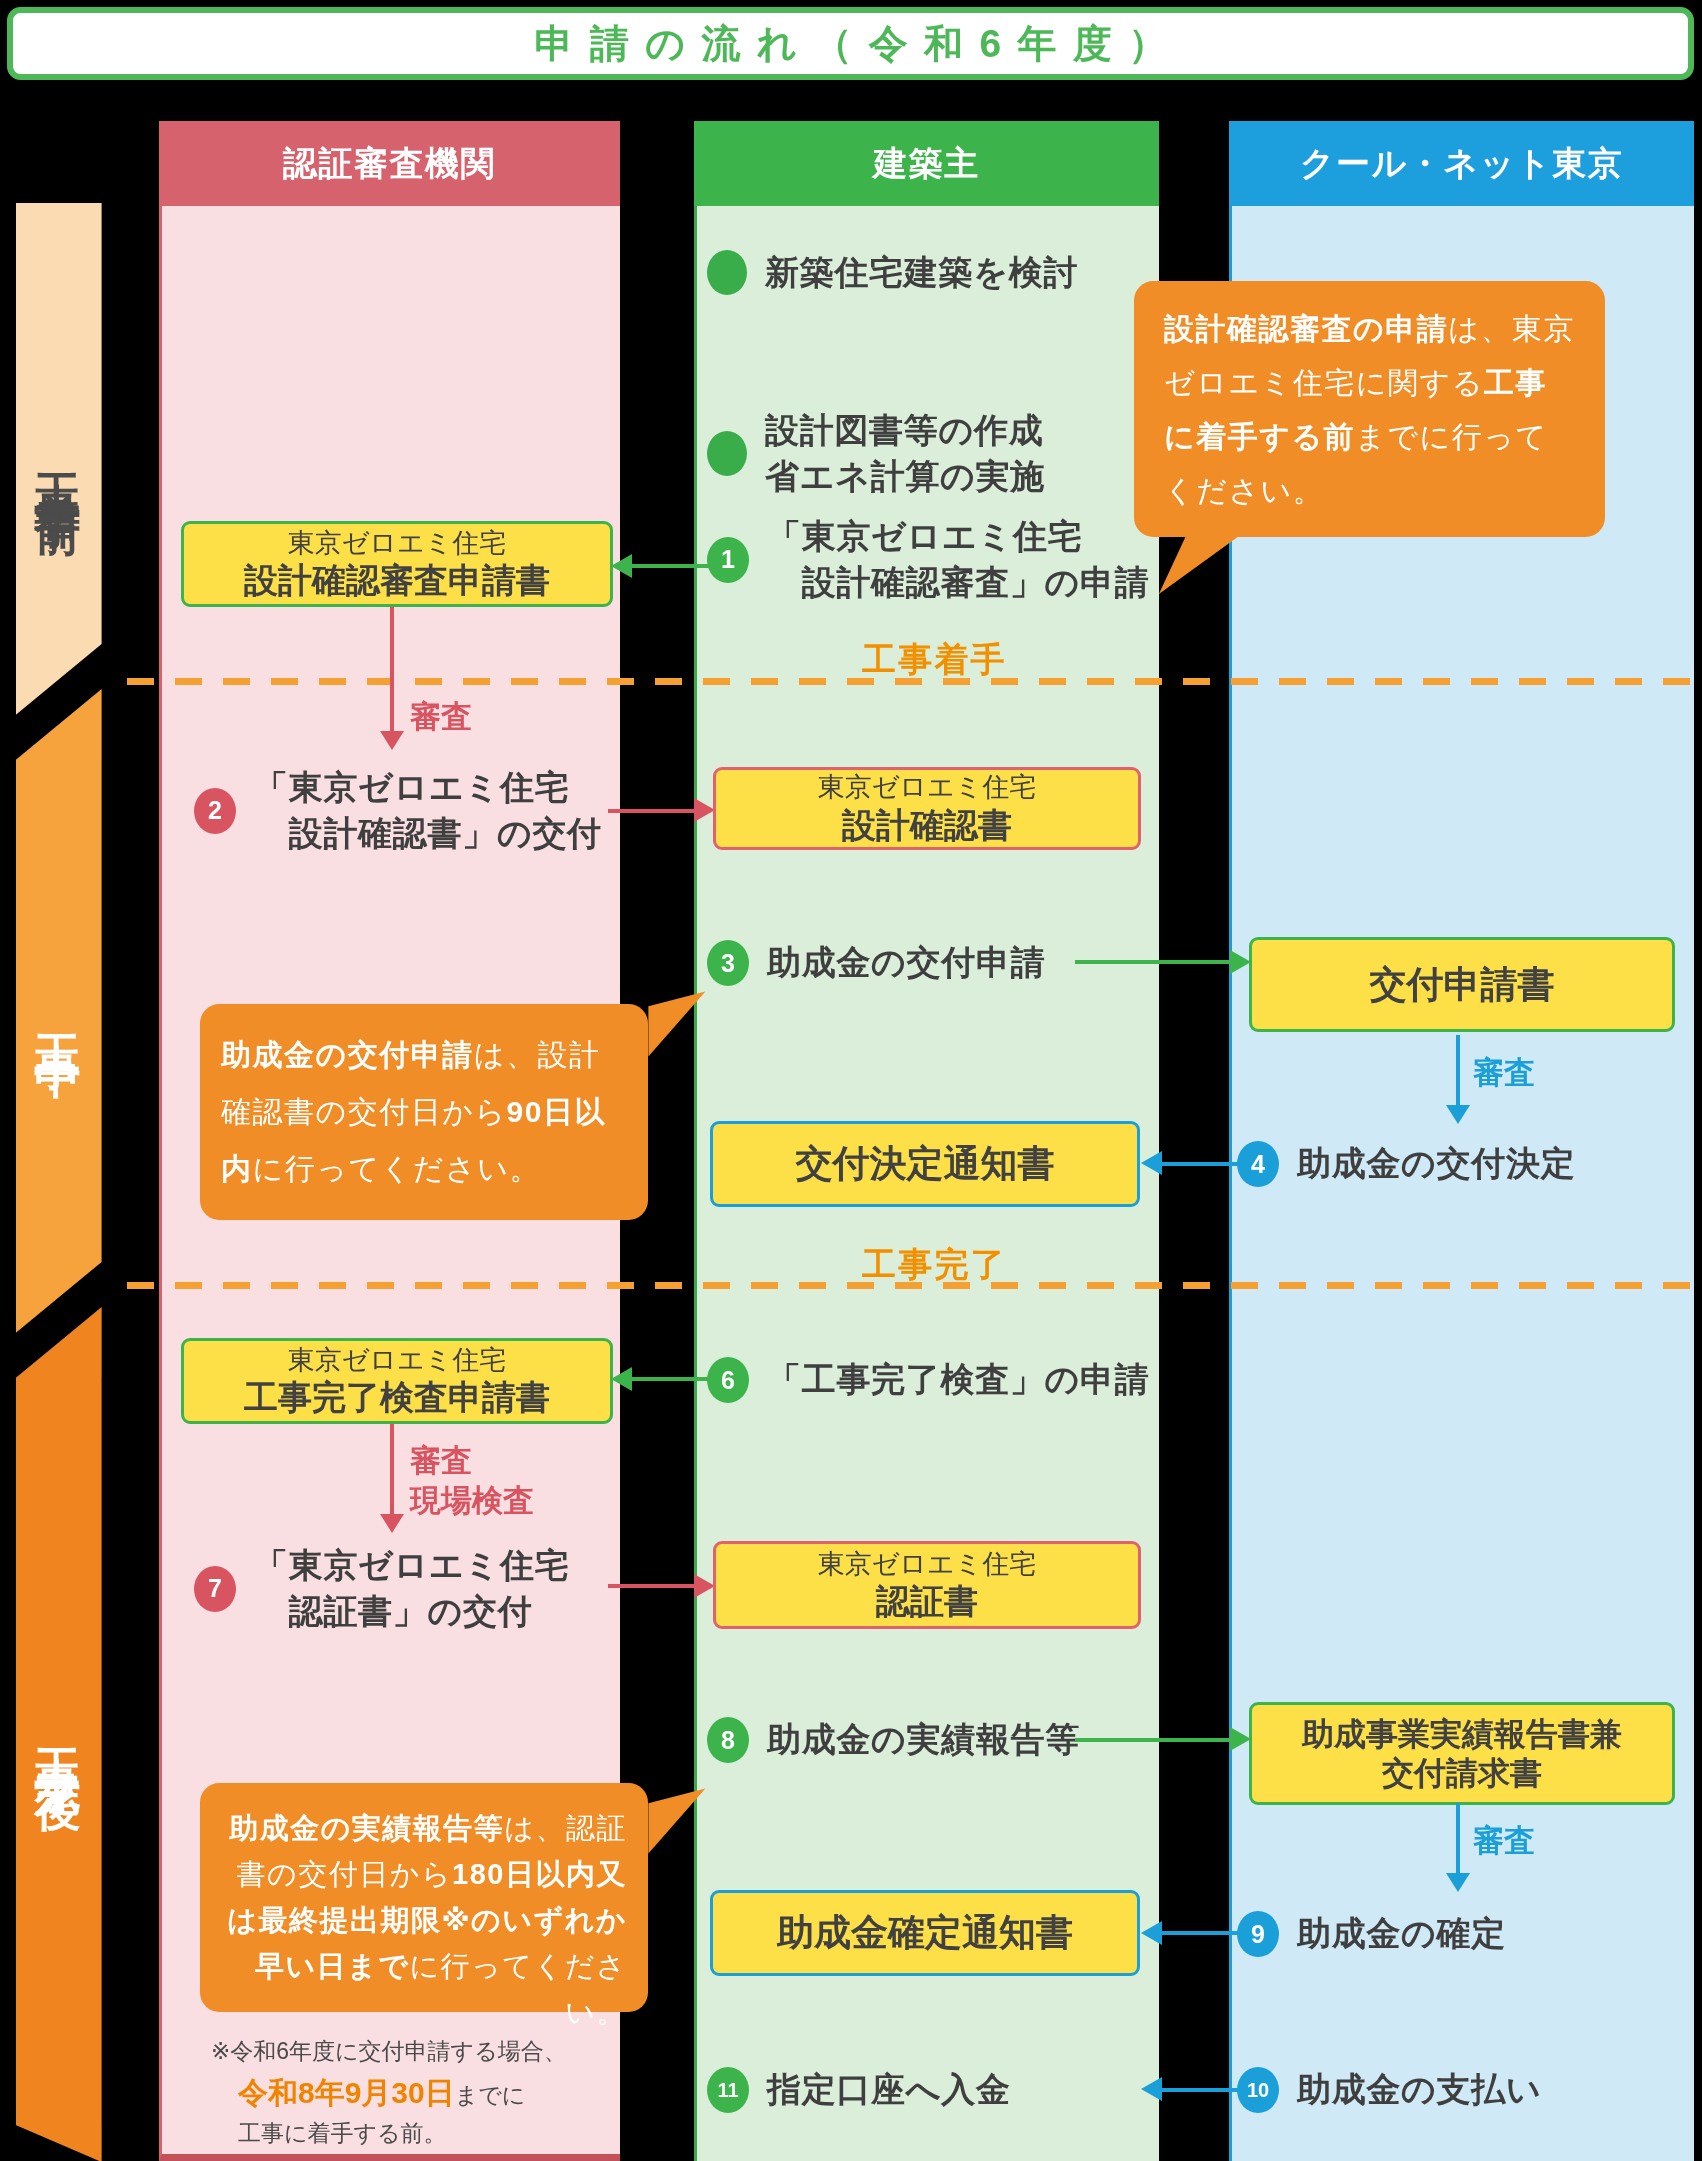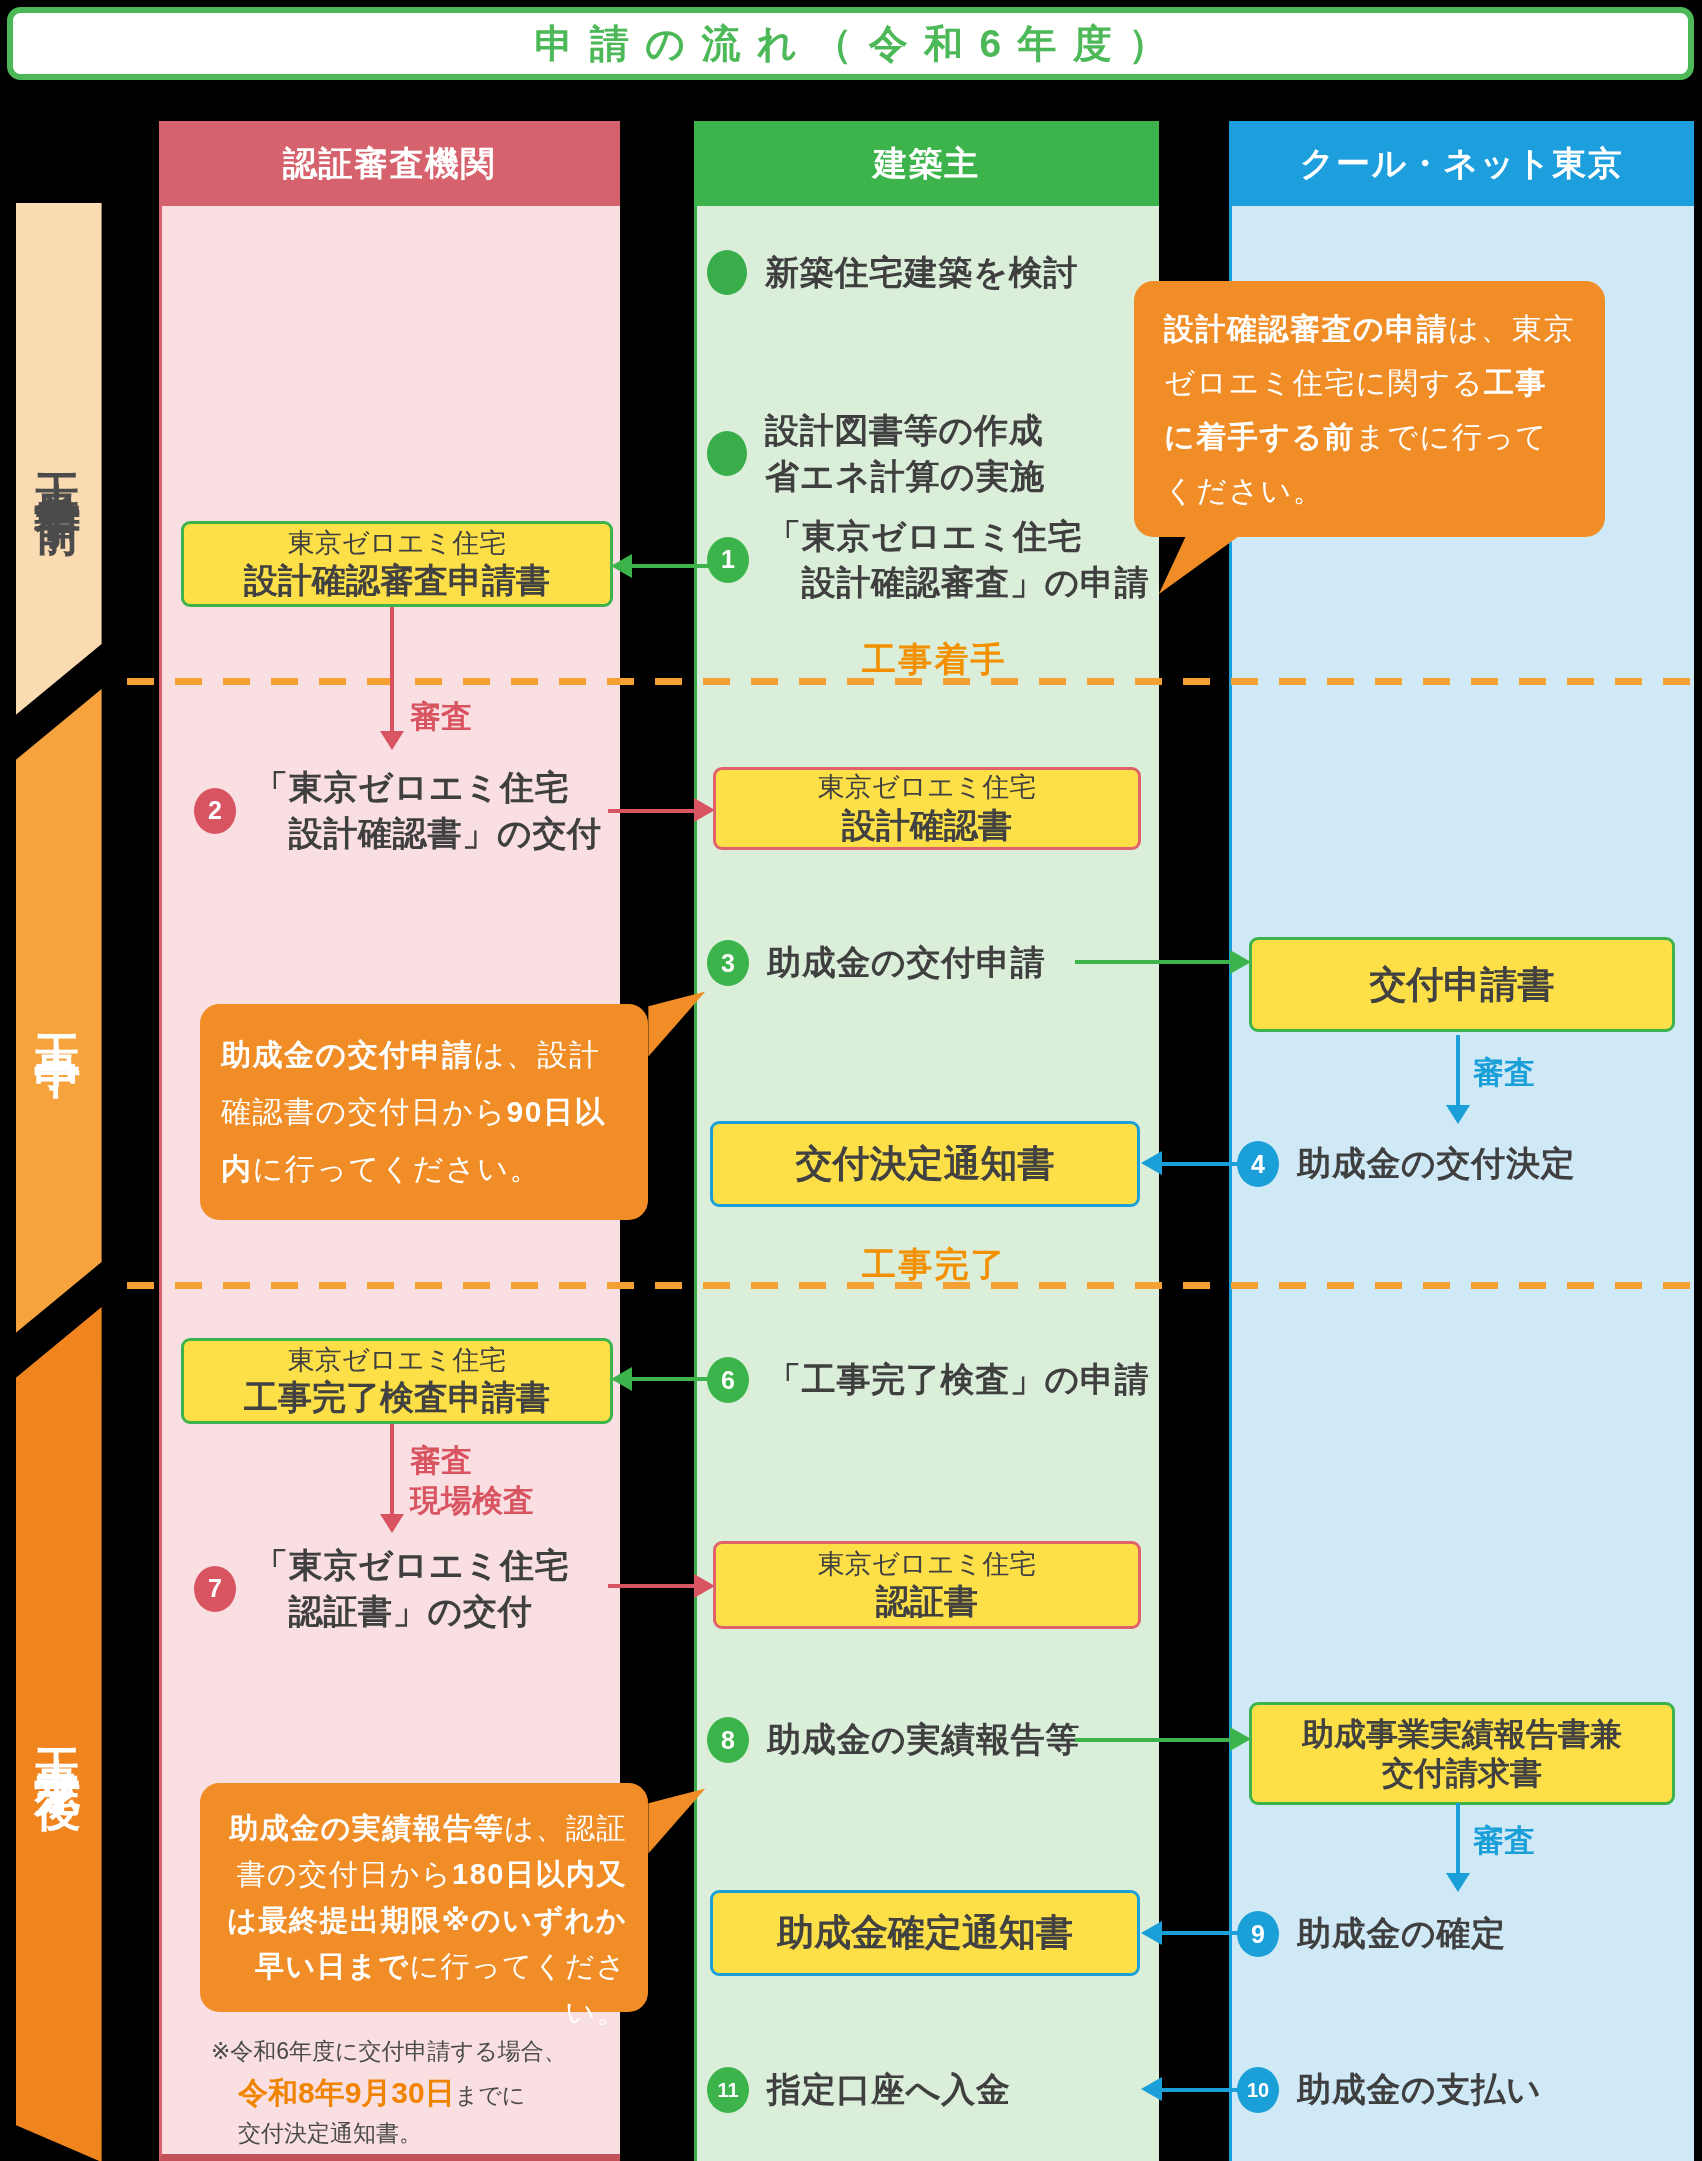--- a/index.html
+++ b/index.html
@@ -239,21 +239,21 @@
   <div class="ah ah-l b" style="left:1141px;top:1921px;"></div>
   <div class="hline c-blue" style="left:1161px;top:1931px;width:77px;"></div>
   <div class="step" style="left:1237px;top:1911px;">
     <span class="stepnum bg-blue">9</span>
     <span class="steptext pre">助成金の確定</span>
   </div>
 
   <div class="note" style="left:211px;top:2034px;">
     <div>※令和6年度に交付申請する場合、</div>
     <div class="ind"><span class="big">令和8年9月30日</span><span>までに</span></div>
-    <div class="ind">交付決定通知書。</div>
+    <div class="ind">工事に着手する前。</div>
   </div>
 
   <div class="step" style="left:707px;top:2067px;">
     <span class="stepnum bg-green num-sm">11</span>
     <span class="steptext pre">指定口座へ入金</span>
   </div>
   <div class="ah ah-l b" style="left:1141px;top:2077px;"></div>
   <div class="hline c-blue" style="left:1161px;top:2088px;width:77px;"></div>
   <div class="step" style="left:1237px;top:2067px;">
     <span class="stepnum bg-blue num-sm">10</span>

